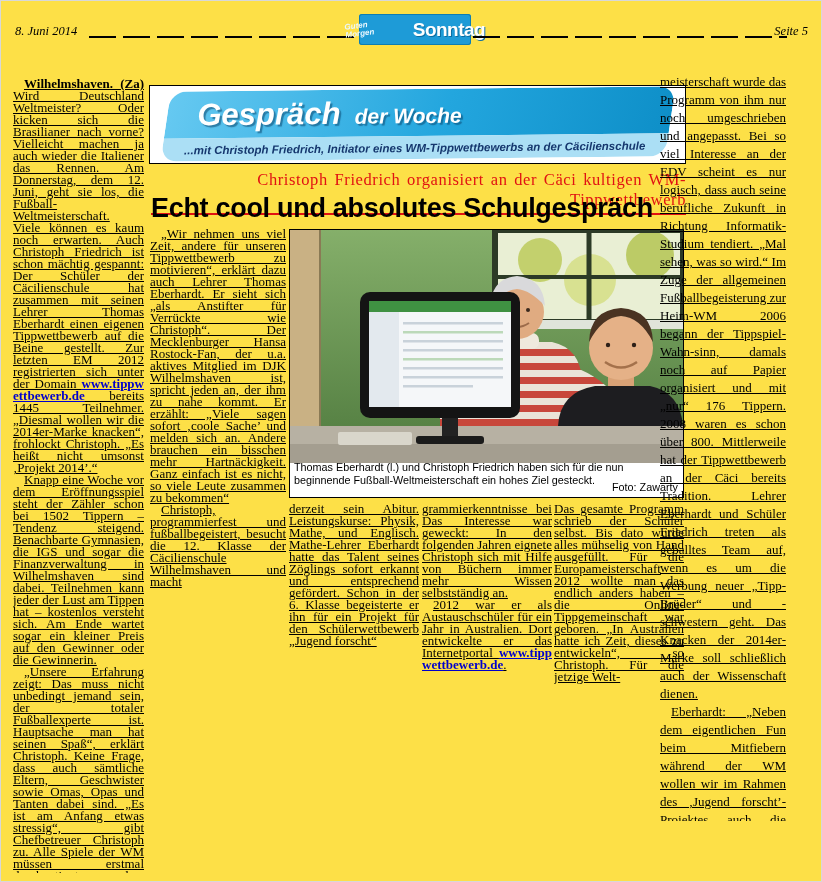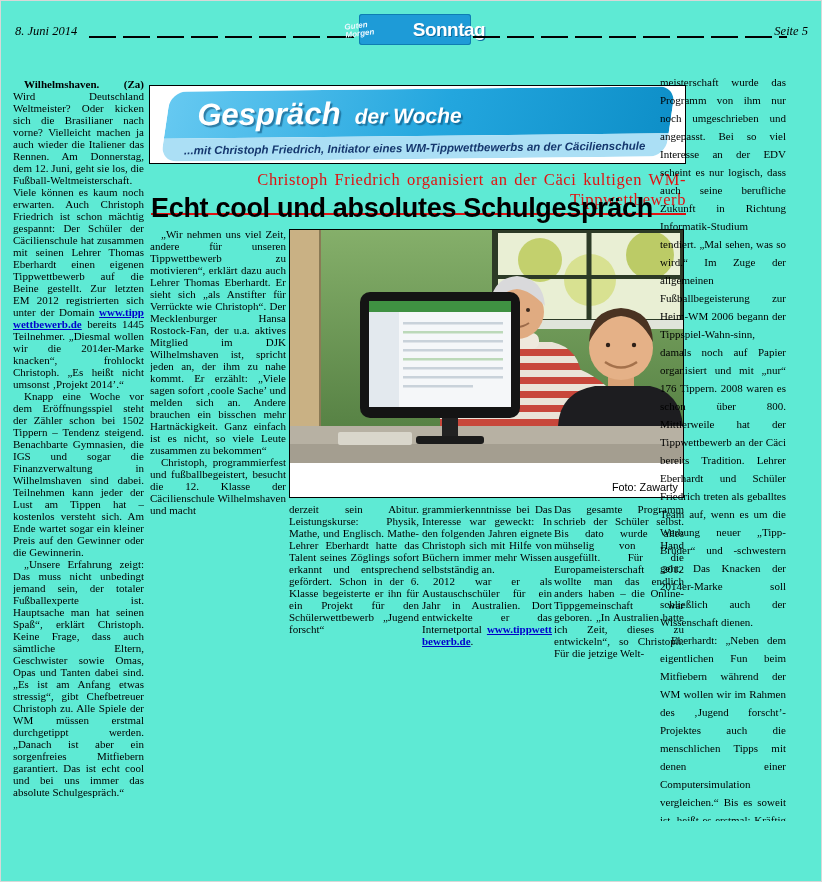--- a/index.html
+++ b/index.html
@@ -1,16 +1,16 @@
 <!DOCTYPE html>
 <html lang="de"><head>
 <meta charset="utf-8">
 <style>
   html,body{margin:0;padding:0;background:#fff;}
-  .page{position:relative;width:822px;height:882px;background:#5eead4;border:1px solid #d8d8d8;
+  .page{position:relative;width:822px;height:882px;background:#fde047;border:1px solid #d8d8d8;
         box-sizing:border-box;overflow:hidden;font-family:"Liberation Serif",serif;color:#000;}
 
   
   .date{position:absolute;left:14px;top:23px;font:italic 12.5px "Liberation Serif",serif;}
   .pageno{position:absolute;right:13px;top:23px;font:italic 12.5px "Liberation Serif",serif;}
   .rule{position:absolute;top:35px;height:2px;
         background:repeating-linear-gradient(90deg,#000 0 27px,transparent 27px 34px);}
   .rule-l{left:88px;width:266px;}
   .rule-r{left:472px;width:314px;}
   .logo{position:absolute;left:358px;top:13px;width:112px;height:31px;background:#1e9bd7;
@@ -36,22 +36,22 @@
   .banner-strip{height:23px;background:#abdff5;display:flex;align-items:center;justify-content:center;}
   .bs-inner{transform:skewX(9deg);font:bold italic 11.5px "Liberation Sans",sans-serif;color:#15376e;white-space:nowrap;}
 
   .kicker{position:absolute;left:150px;top:169px;width:535px;text-align:right;
         font:16.5px "Liberation Serif",serif;color:#e11212;letter-spacing:.6px;word-spacing:2px;
         border-bottom:2px solid #e11212;padding-bottom:3px;box-sizing:border-box;}
   .headline{position:absolute;left:150px;top:192px;width:535px;text-align:left;
         font:bold 27px "Liberation Sans",sans-serif;letter-spacing:-.3px;color:#000;}
 
   
-  .col{position:absolute;text-align:justify;font-size:11px;line-height:12px;overflow:hidden;
-        hyphens:auto;-webkit-hyphens:auto;}
+  .col{position:absolute;text-align:justify;font-size:13px;line-height:12px;overflow:hidden;
+        hyphens:auto;text-decoration:underline;-webkit-hyphens:auto;}
   .col p{margin:0;}
   .col p.ind{text-indent:11px;}
   .col1{left:12px;top:77px;width:131px;height:795px;}
   .col2{left:149px;top:227px;width:136px;height:463px;}
   .col3{left:288px;top:502px;width:130px;height:205px;}
   .col4{left:421px;top:502px;width:130px;height:205px;}
   .col5{left:553px;top:502px;width:130px;height:205px;}
   .col6{left:659px;top:72px;width:126px;height:748px;line-height:18px;}
   .lnk{color:#0000cc;font-weight:bold;text-decoration:underline;word-break:break-all;cursor:pointer;}
   .lead{font-weight:bold;}
@@ -178,20 +178,21 @@
           <rect x="113" y="110" width="100" height="2.5" fill="#c9d2da"></rect>
           <rect x="113" y="119" width="100" height="2.5" fill="#c9d2da"></rect>
           <rect x="113" y="128" width="100" height="2.5" fill="#bcd9b9"></rect>
           <rect x="113" y="137" width="100" height="2.5" fill="#c9d2da"></rect>
           <rect x="113" y="146" width="100" height="2.5" fill="#c9d2da"></rect>
           <rect x="113" y="155" width="70" height="2.5" fill="#c9d2da"></rect>
         </g>
       </svg>
     </div>
     <figcaption class="caption">
+      <span class="cap-text">Thomas Eberhardt (l.) und Christoph Friedrich haben sich für die nun beginnende Fußball-Weltmeisterschaft ein hohes Ziel gesteckt.</span>
       <span class="cap-credit">Foto: Zawarty</span>
     </figcaption>
   </figure>
 
   <div class="col col3">
     <p>derzeit sein Abitur. Leistungskurse: Physik, Mathe, und Englisch. Mathe-Lehrer Eberhardt hatte das Talent seines Zöglings sofort erkannt und entsprechend gefördert. Schon in der 6. Klasse begeisterte er ihn für ein Projekt für den Schülerwettbewerb „Jugend forscht“</p>
   </div>
   <div class="col col4">
     <p>grammierkenntnisse bei Das Interesse war geweckt: In den folgenden Jahren eignete Christoph sich mit Hilfe von Büchern immer mehr Wissen selbstständig an.</p>
     <p class="ind"><span>2012 war er als Austauschschüler für ein Jahr in Australien. Dort entwickelte er das Internetportal </span><a class="lnk">www.tippwettbewerb.de</a><span>.</span></p>

